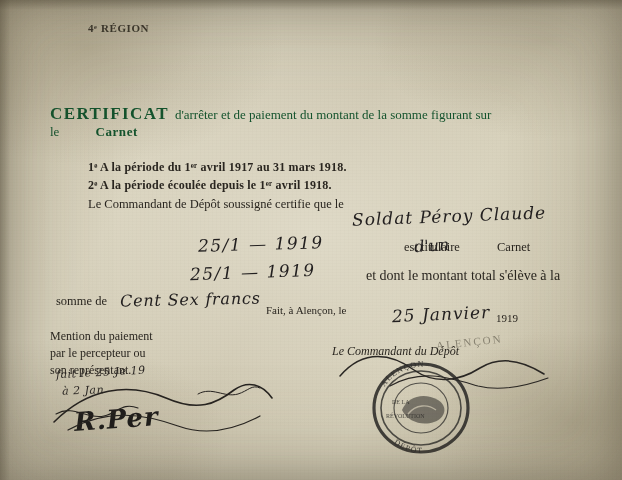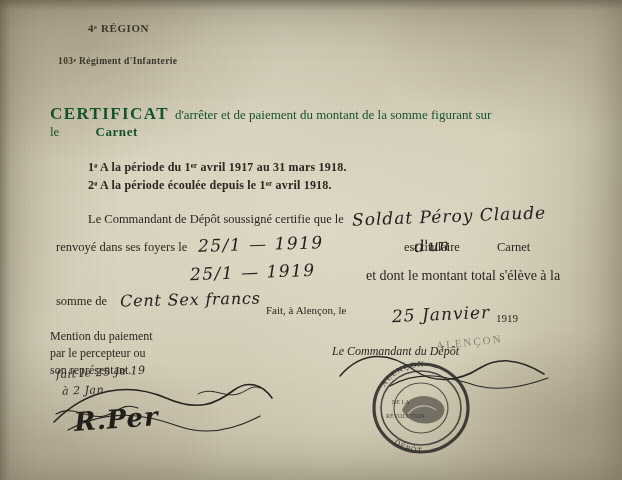--- a/index.html
+++ b/index.html
@@ -106,21 +106,21 @@
     left: 88px;
     top: 178px;
     font-size: 12px;
     font-weight: bold;
     letter-spacing: 0.2px;
   }
   
   .body-l1 {
     position: absolute;
     left: 88px;
-    top: 212px;
+    top: 197px;
     font-size: 12.5px;
   }
   .body-l2 {
     position: absolute;
     left: 56px;
     top: 240px;
     font-size: 12.5px;
   }
   .body-l2b {
     position: absolute;
@@ -301,31 +301,29 @@
 </head>
 <body>
 
 <div id="page">
   <div id="paper-bg"></div>
   <div id="paper-grain"></div>
 
   <div class="content">
 
     <div class="region">4ᵉ RÉGION</div>
-    <div class="regiment">103ᵉ Régiment d'Infanterie</div>
 
     <div class="title-row">
       <span class="certificat">CERTIFICAT</span><span>d'arrêter et de paiement du montant de la somme figurant sur le</span><span class="carnet-word">Carnet</span>
     </div>
 
     <div class="period1">1ᵉ A la période du 1ᵉʳ avril 1917 au 31 mars 1918.</div>
     <div class="period2">2ᵉ A la période écoulée depuis le 1ᵉʳ avril 1918.</div>
 
     <div class="body-l1">Le Commandant de Dépôt soussigné certifie que le</div>
-    <div class="body-l2">renvoyé dans ses foyers le</div>
     <div class="body-l2b">
       <span>est titulaire</span>
       <span style="margin-left:34px">Carnet</span>
     </div>
     <div class="body-l3b">et dont le montant total s'élève à la</div>
     <div class="body-l4">somme de</div>
 
     <div class="fait">Fait, à Alençon, le</div>
     <div class="year-print">1919</div>
 

